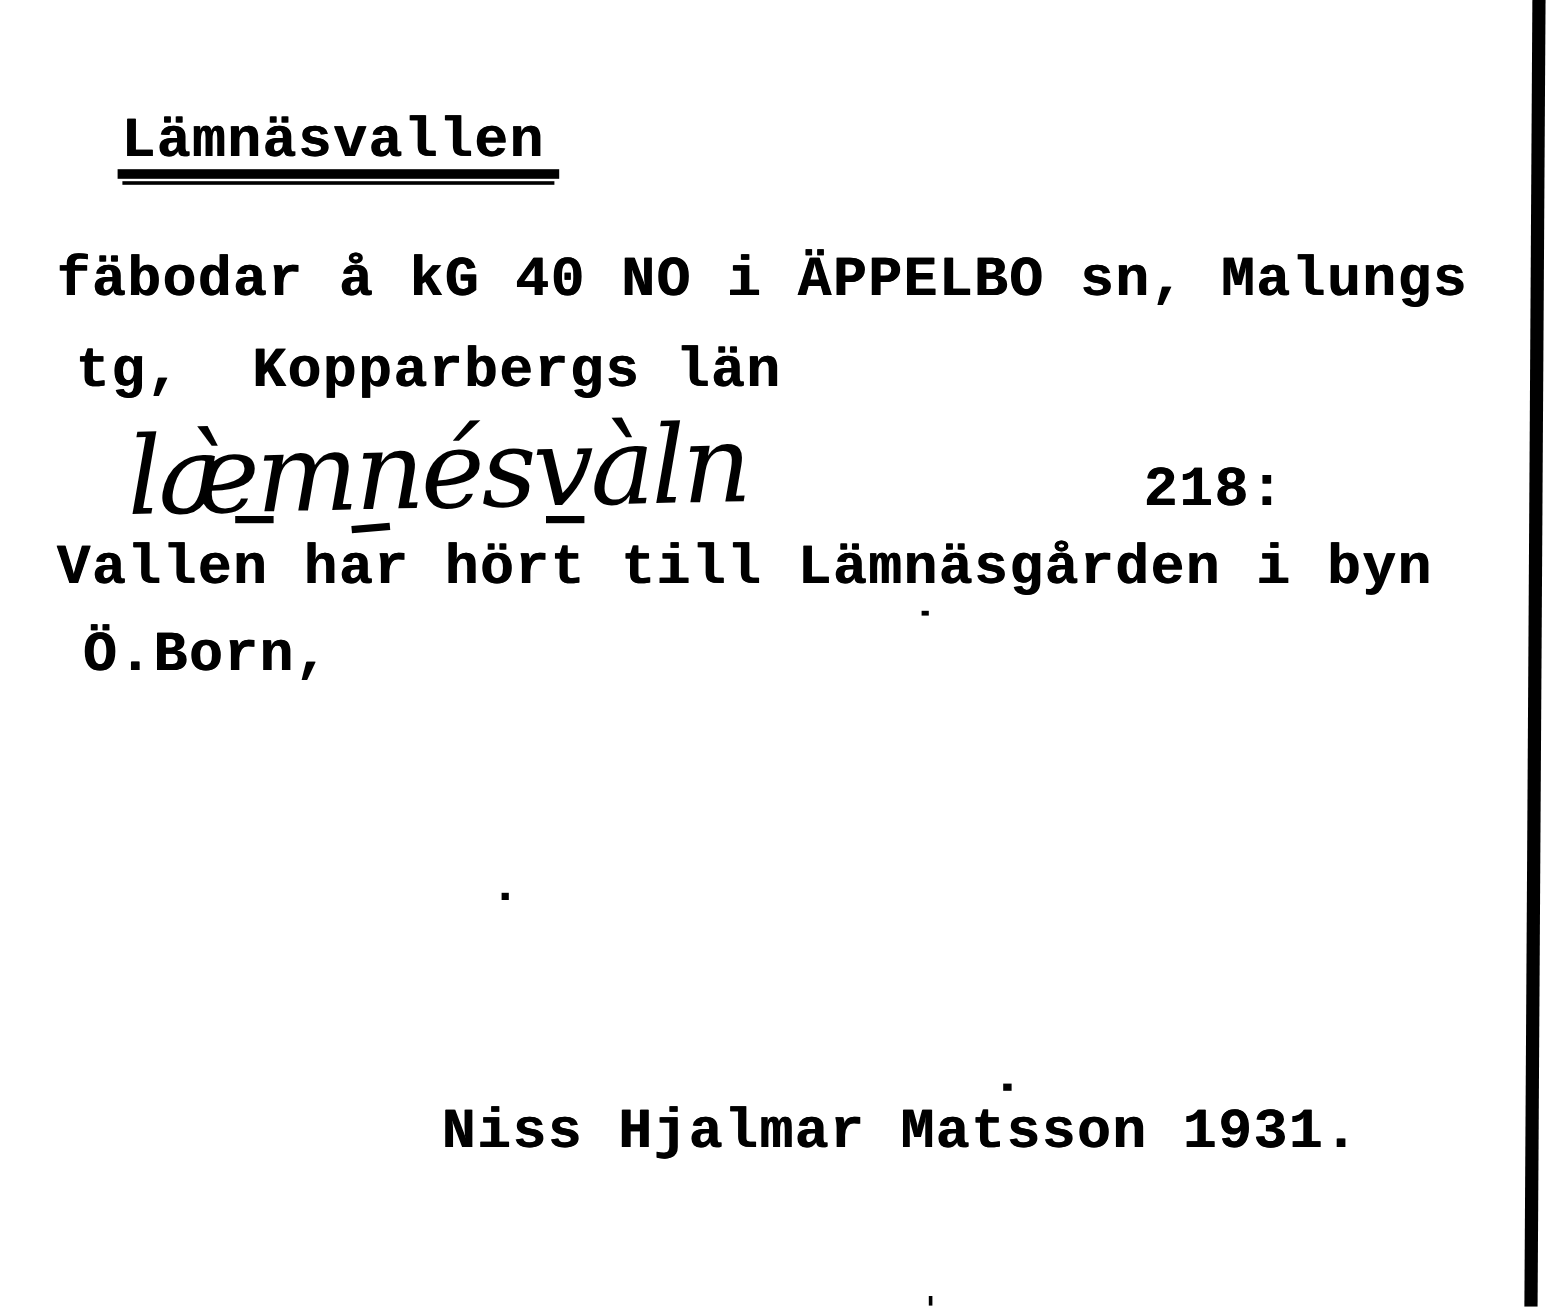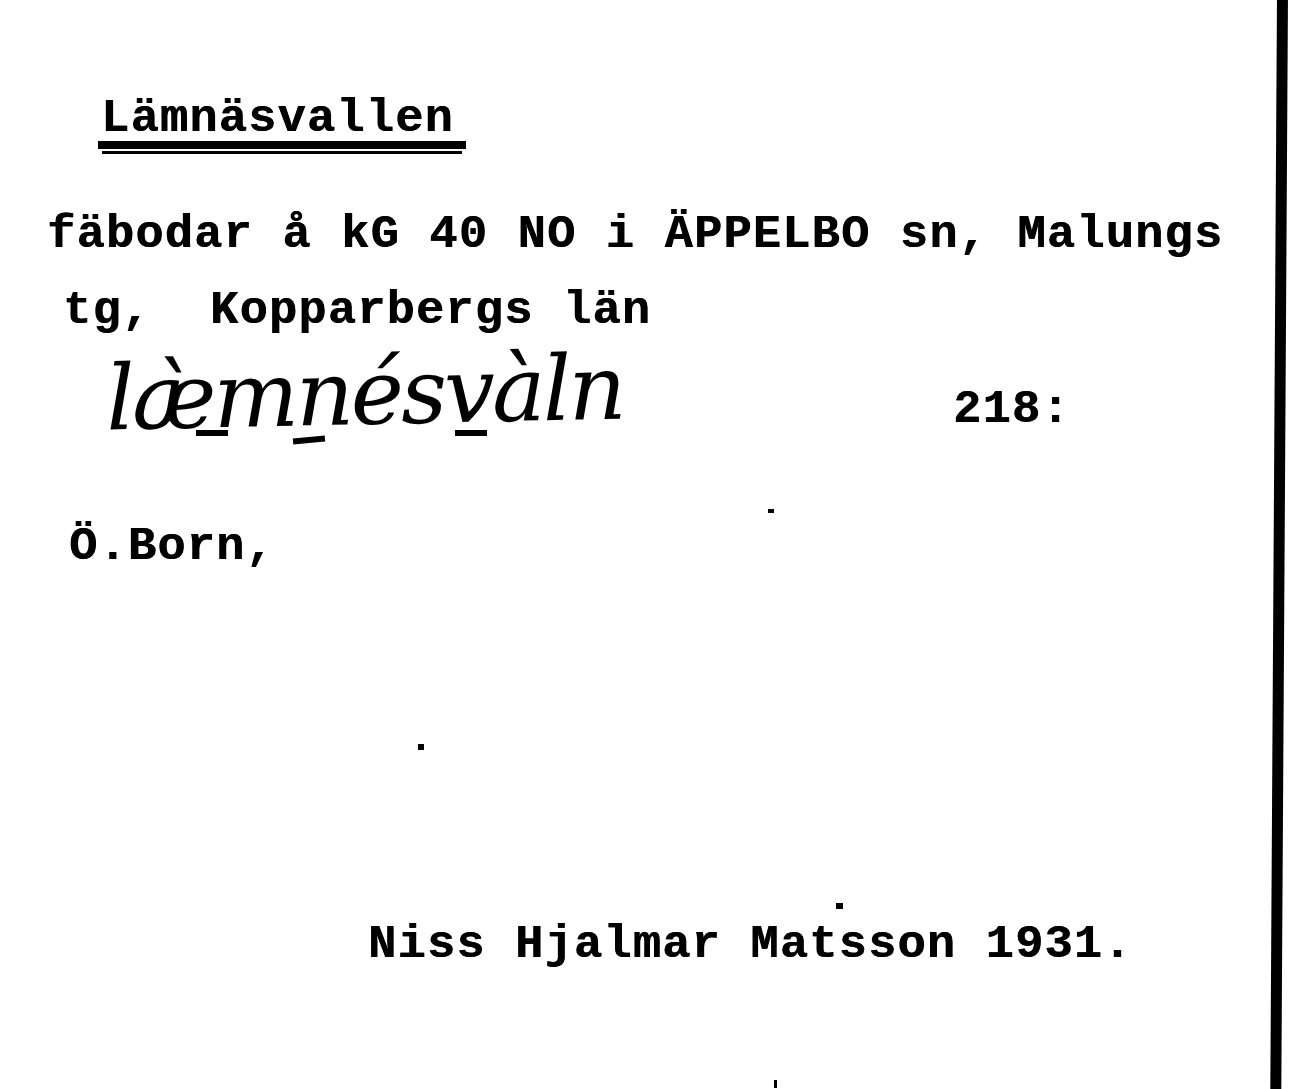--- a/index.html
+++ b/index.html
@@ -63,20 +63,21 @@
   <div class="typed" style="left:47px; top:285px;margin-left:16px;">tg,  Kopparbergs län</div>
 
   <div class="hand" style="left:106px; top:348px;">læ̀mnésvàln</div>
 
   <div class="bar" style="left:196px; top:430px; width:32px; height:6px;"></div>
   <div class="bar" style="left:293px; top:437px; width:32px; height:6px; transform:rotate(-5deg);"></div>
   <div class="bar" style="left:455px; top:430px; width:32px; height:6px;"></div>
 
   <div class="typed" style="left:953px; top:384px;">218:</div>
 
+  <div class="typed" style="left:47px; top:449px;">Vallen har hört till Lämnäsgården i byn</div>
 
   <div class="typed" style="left:47px; top:521px;margin-left:22px;">Ö.Born,</div>
 
   <div class="typed" style="left:368px; top:919px;">Niss Hjalmar Matsson 1931.</div>
 
   <div class="bar" style="left:1277px; top:-6px; width:11px; height:1102px; transform:rotate(0.35deg); transform-origin:top center;"></div>
   <div class="speck" style="left:768px; top:509px; width:6px; height:4px;"></div>
   <div class="speck" style="left:418px; top:744px; width:6px; height:6px;"></div>
   <div class="speck" style="left:836px; top:903px; width:7px; height:6px;"></div>
   <div class="speck" style="left:774px; top:1080px; width:3px; height:8px;"></div>

